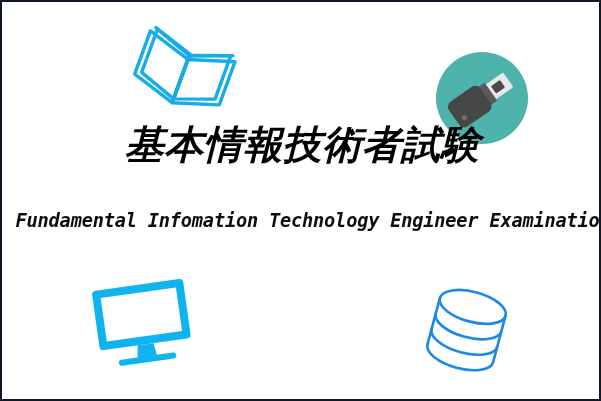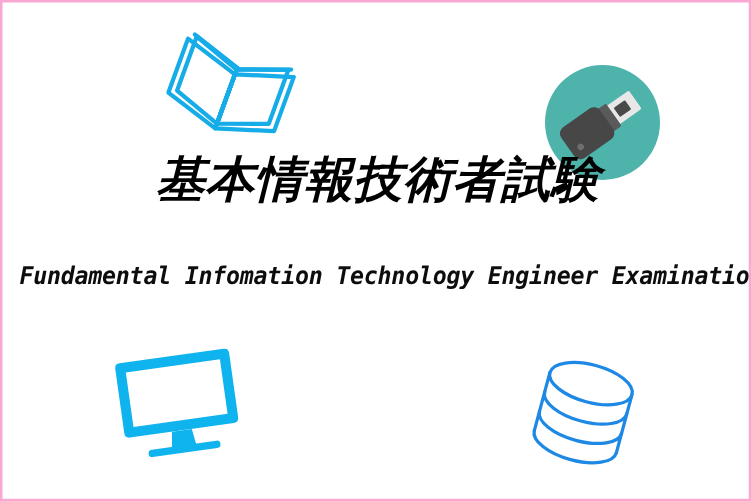--- a/index.html
+++ b/index.html
@@ -13,21 +13,21 @@
     overflow: hidden;
     font-family: "Liberation Sans", sans-serif;
   }
 
   #poster {
     position: relative;
     width: 601px;
     height: 401px;
     box-sizing: border-box;
     background: #ffffff;
-    border: 2px solid #f9a8d4;
+    border: 2px solid #0f172a;
     overflow: hidden;
   }
 
   
   .title-jp {
     position: absolute;
     left: 0;
     top: 118px;
     width: 601px;
     text-align: center;

